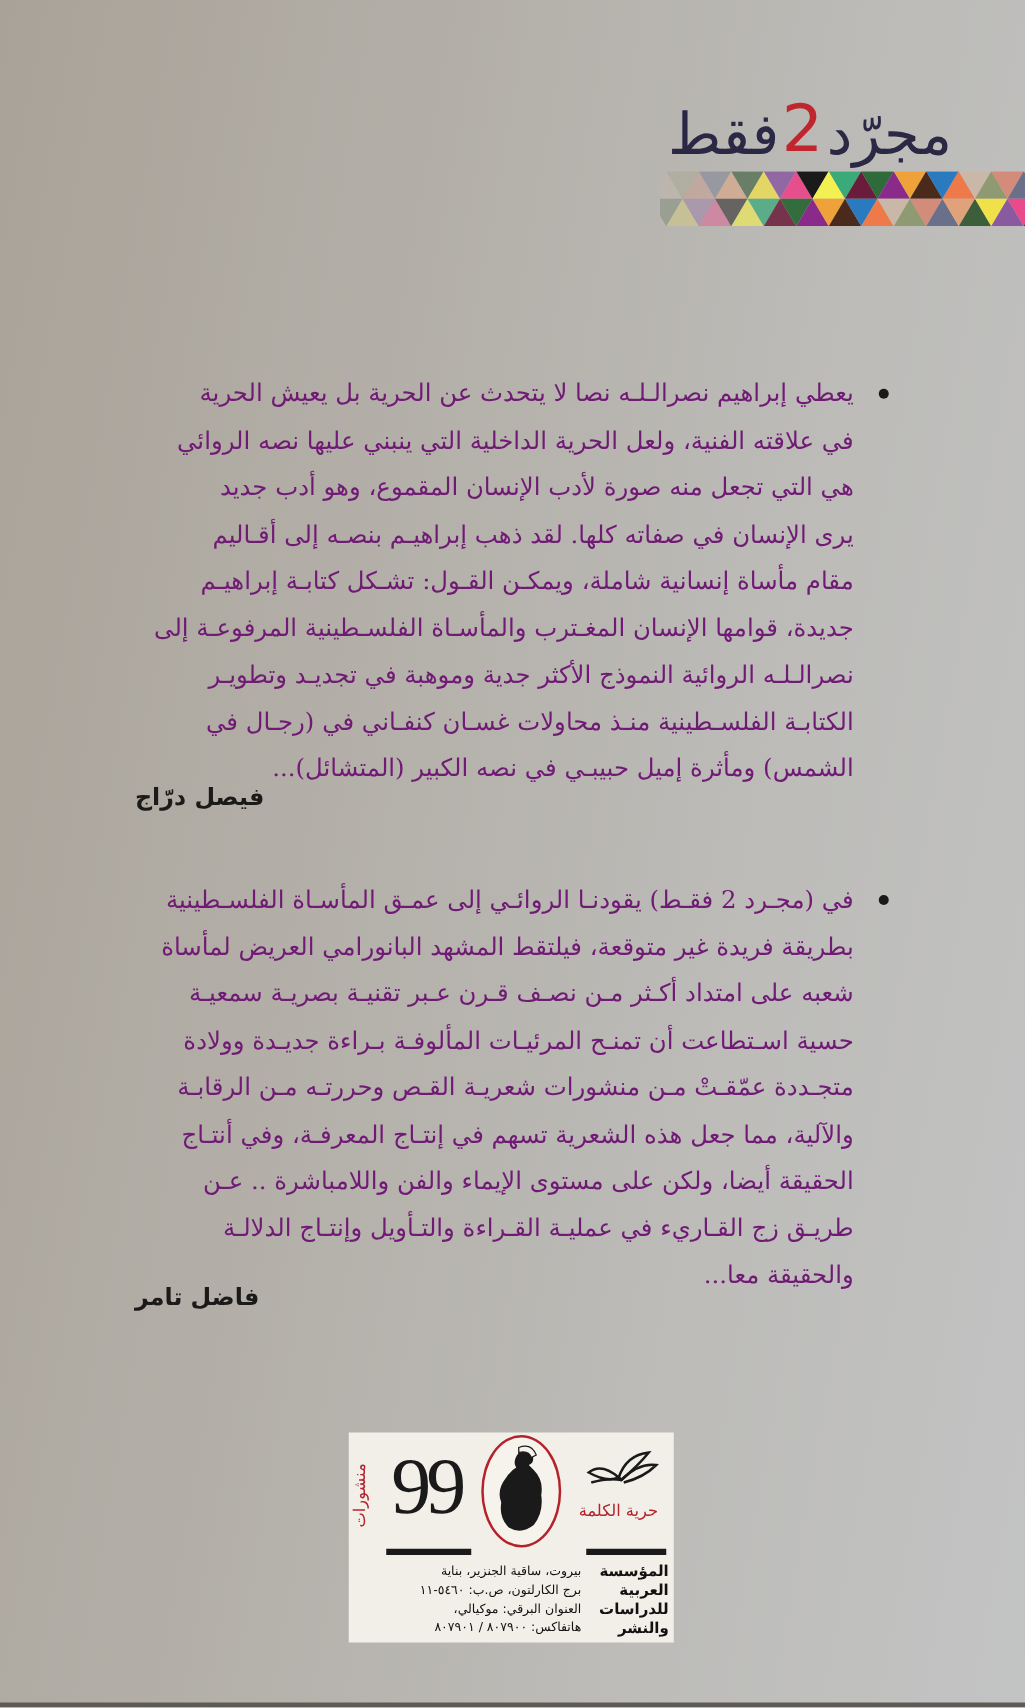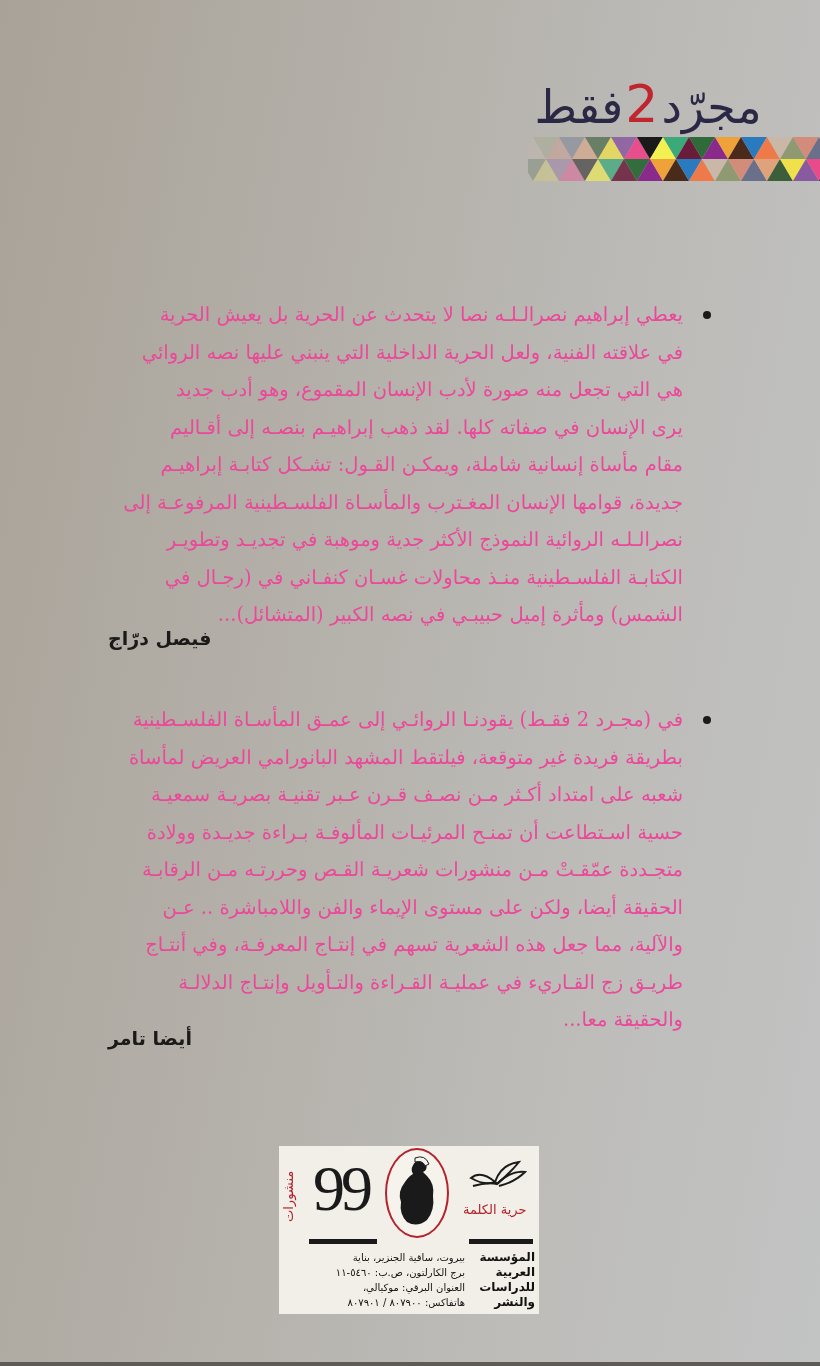--- a/index.html
+++ b/index.html
@@ -24,21 +24,21 @@
   
   .tri-band {
     position: absolute; left: 528px; top: 137px; width: 292px; height: 44px;
     overflow: hidden;
   }
   .tri-band svg { display: block; }
   
   .blurb {
     position: absolute; left: 108px; width: 575px; direction: rtl; text-align: justify;
     text-align-last: right;
-    color: #ec4899; font-size: 19.5px; line-height: 37.5px;
+    color: #701a75; font-size: 19.5px; line-height: 37.5px;
   }
   .blurb .bullet {
     position: absolute; right: -28px; top: 15px; width: 8px; height: 8px;
     border-radius: 50%; background: #1b1a19;
   }
   .blurb p { margin: 0; }
   .sig {
     position: absolute; left: 108px; direction: rtl; text-align: left;
     font-size: 19px; font-weight: bold; color: #1b1a19;
     font-family: "DejaVu Sans", sans-serif;
@@ -171,27 +171,27 @@
   <div class="sig" id="sig1">فيصل درّاج</div>
 
   <div class="blurb" id="blurb2">
     <span class="bullet"></span>
     <div id="blurb2-lines">
         <p>في (مجـرد 2 فقـط) يقودنـا الروائـي إلى عمـق المأسـاة الفلسـطينية</p>
         <p>بطريقة فريدة غير متوقعة، فيلتقط المشهد البانورامي العريض لمأساة</p>
         <p>شعبه على امتداد أكـثر مـن نصـف قـرن عـبر تقنيـة بصريـة سمعيـة</p>
         <p>حسية اسـتطاعت أن تمنـح المرئيـات المألوفـة بـراءة جديـدة وولادة</p>
         <p>متجـددة عمّقـتْ مـن منشورات شعريـة القـص وحررتـه مـن الرقابـة</p>
+        <p>والآلية، مما جعل هذه الشعرية تسهم في إنتـاج المعرفـة، وفي أنتـاج</p>
         <p>الحقيقة أيضا، ولكن على مستوى الإيماء والفن واللامباشرة .. عـن</p>
-        <p>والآلية، مما جعل هذه الشعرية تسهم في إنتـاج المعرفـة، وفي أنتـاج</p>
         <p>طريـق زج القـاريء في عمليـة القـراءة والتـأويل وإنتـاج الدلالـة</p>
         <p>والحقيقة معا...</p>
       </div>
   </div>
-  <div class="sig" id="sig2">أيضا تامر</div>
+  <div class="sig" id="sig2">فاضل تامر</div>
 
   <div class="pub-box">
     <div class="pub-top">
       <div class="pub-rotated">منشورات</div>
       <div class="pub-num">99</div>
       <div class="pub-underline-l"></div>
       <div class="pub-emblem">
         <svg width="60" height="86" viewBox="0 0 60 86">
           <path d="M30 10 q6 -2 9 4 q2 6 -3 8 l4 4 q8 8 6 20 q2 14 -6 24 q-10 8 -20 2 q-8 -8 -6 -20 q-4 -10 4 -20 q4 -6 8 -8 q-4 -6 4 -14 z" fill="#1a1a1a"></path>
           <path d="M28 8 q10 -4 14 6 l-4 2 q-2 -6 -10 -4 z" fill="#f6f3ed" stroke="#1a1a1a" stroke-width="1"></path>

